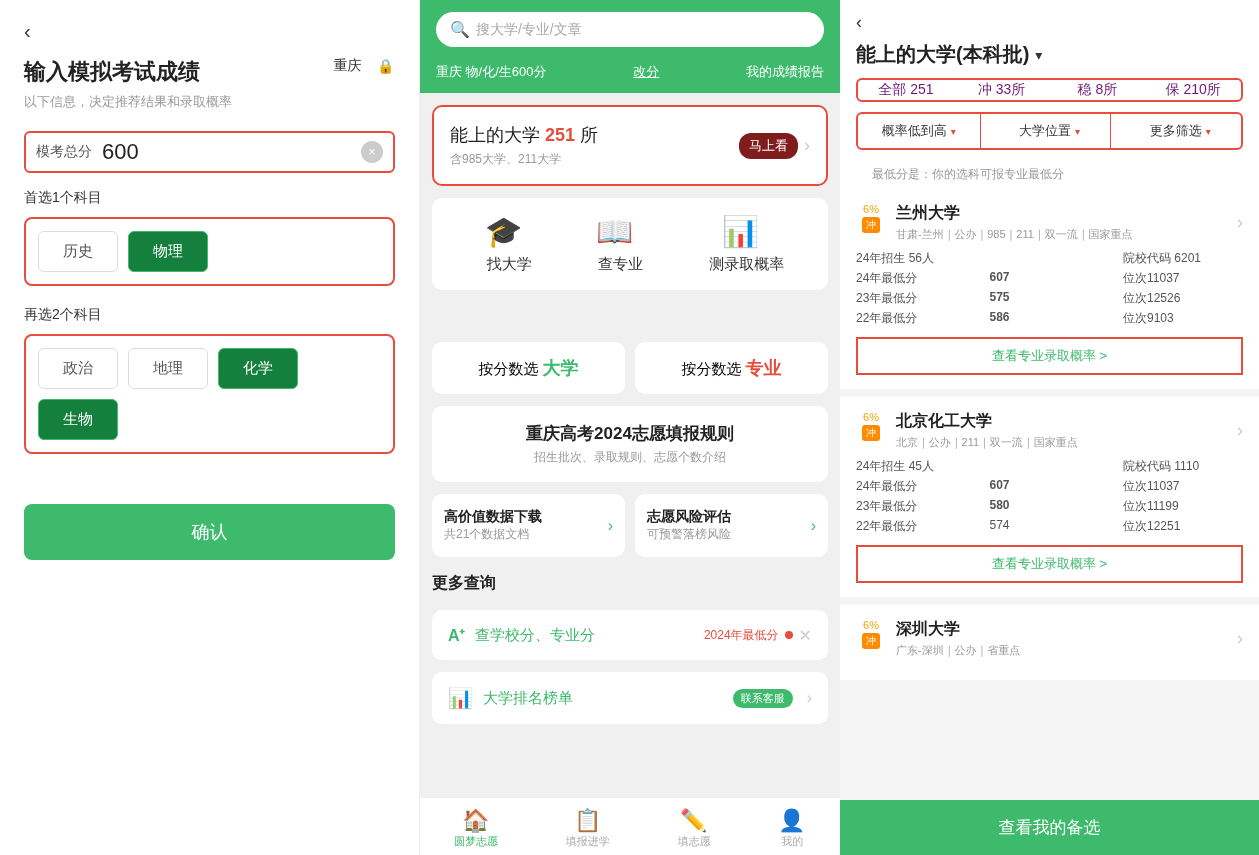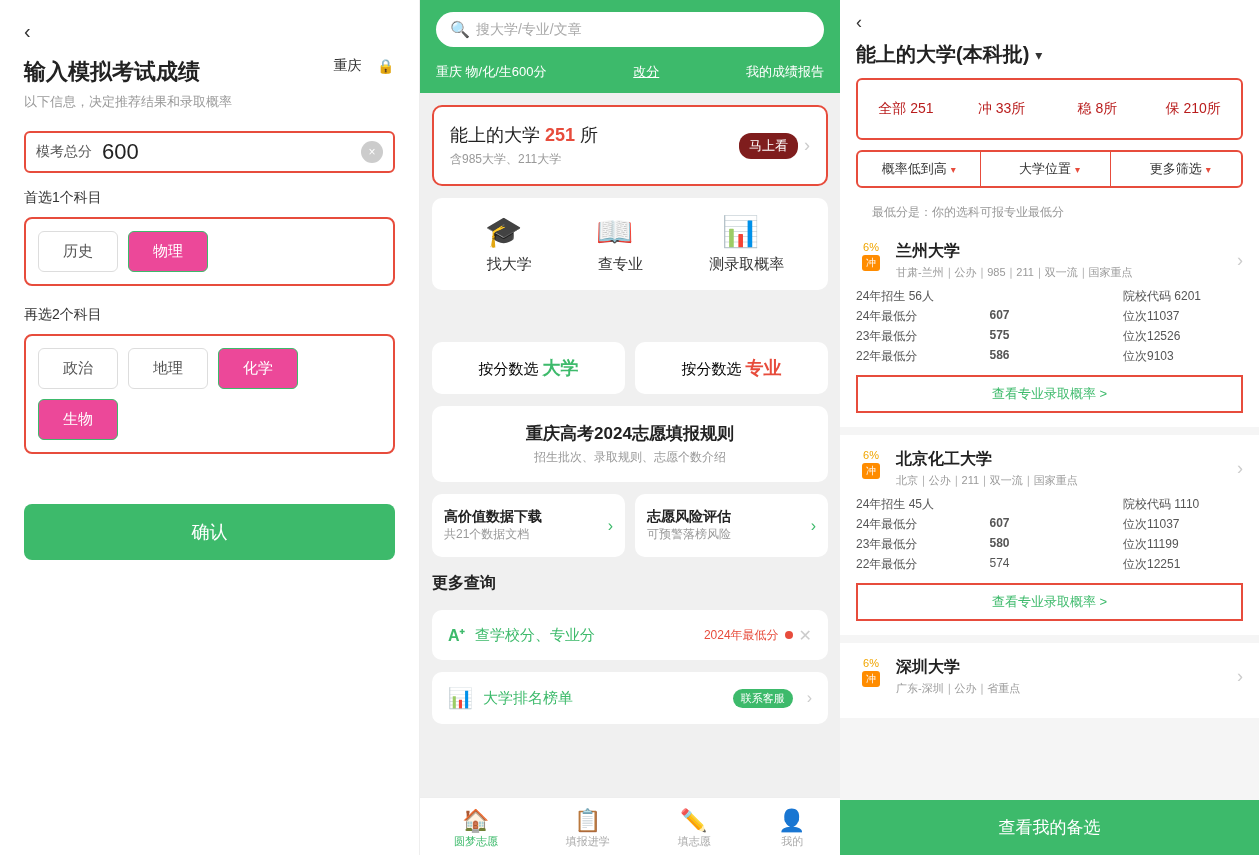--- a/index.html
+++ b/index.html
@@ -54,21 +54,21 @@
     .subject-btn {
       padding: 10px 24px;
       border: 1px solid #ddd;
       border-radius: 6px;
       font-size: 15px;
       color: #555;
       background: #fff;
       cursor: pointer;
     }
     .subject-btn.selected {
-      background: #ec4899;
+      background: #15803d;
       color: #fff;
       border-color: #3dba6b;
     }
 
     .confirm-btn {
       margin-top: 30px;
       width: 100%;
       padding: 16px;
       background: #3dba6b;
       color: #fff;
@@ -244,23 +244,23 @@
     .tabs-row {
       display: flex;
       border: 2px solid #e74c3c;
       border-radius: 6px;
       overflow: hidden;
       margin-bottom: 10px;
     }
     .tab-item {
       flex: 1;
       text-align: center;
-      padding: 20px 4px;
+      padding: 1px 4px;
       font-size: 14px;
-      color: #b91c1c;
+      color: #701a75;
       cursor: pointer;
     }
 
     .filter-row {
       display: flex;
       gap: 8px;
       border: 2px solid #e74c3c;
       border-radius: 6px;
       overflow: hidden;
       margin-bottom: 10px;

